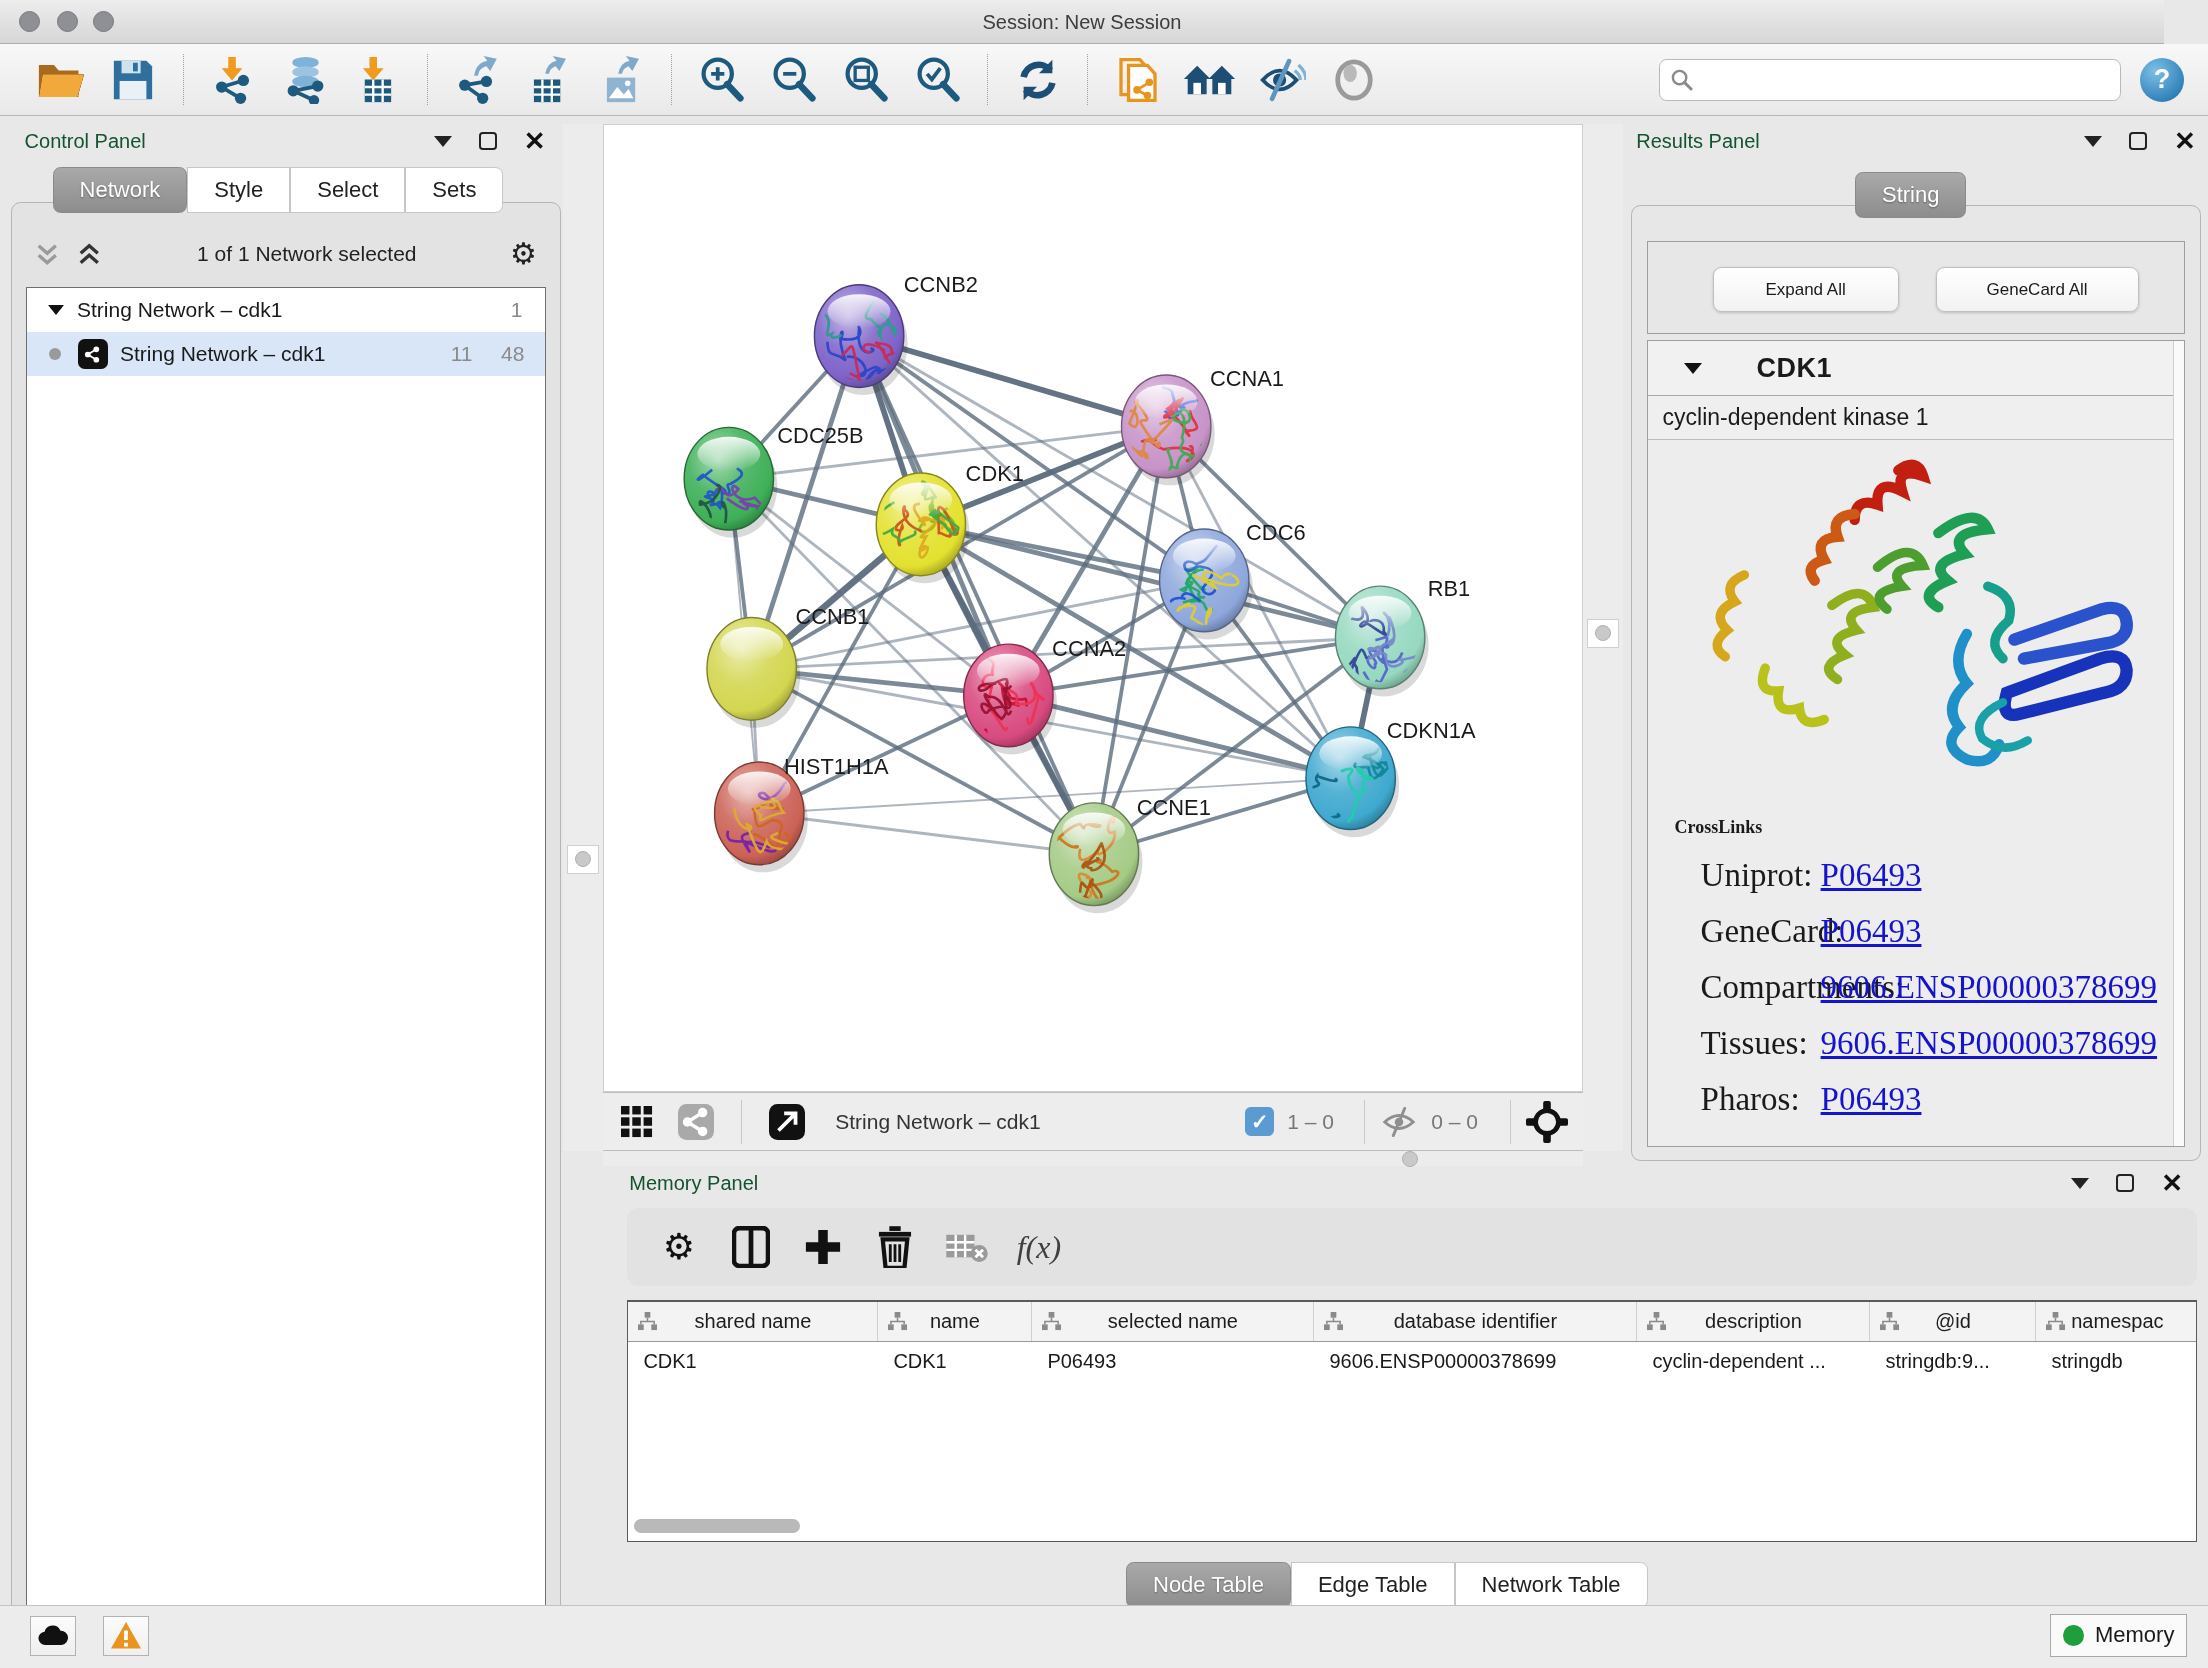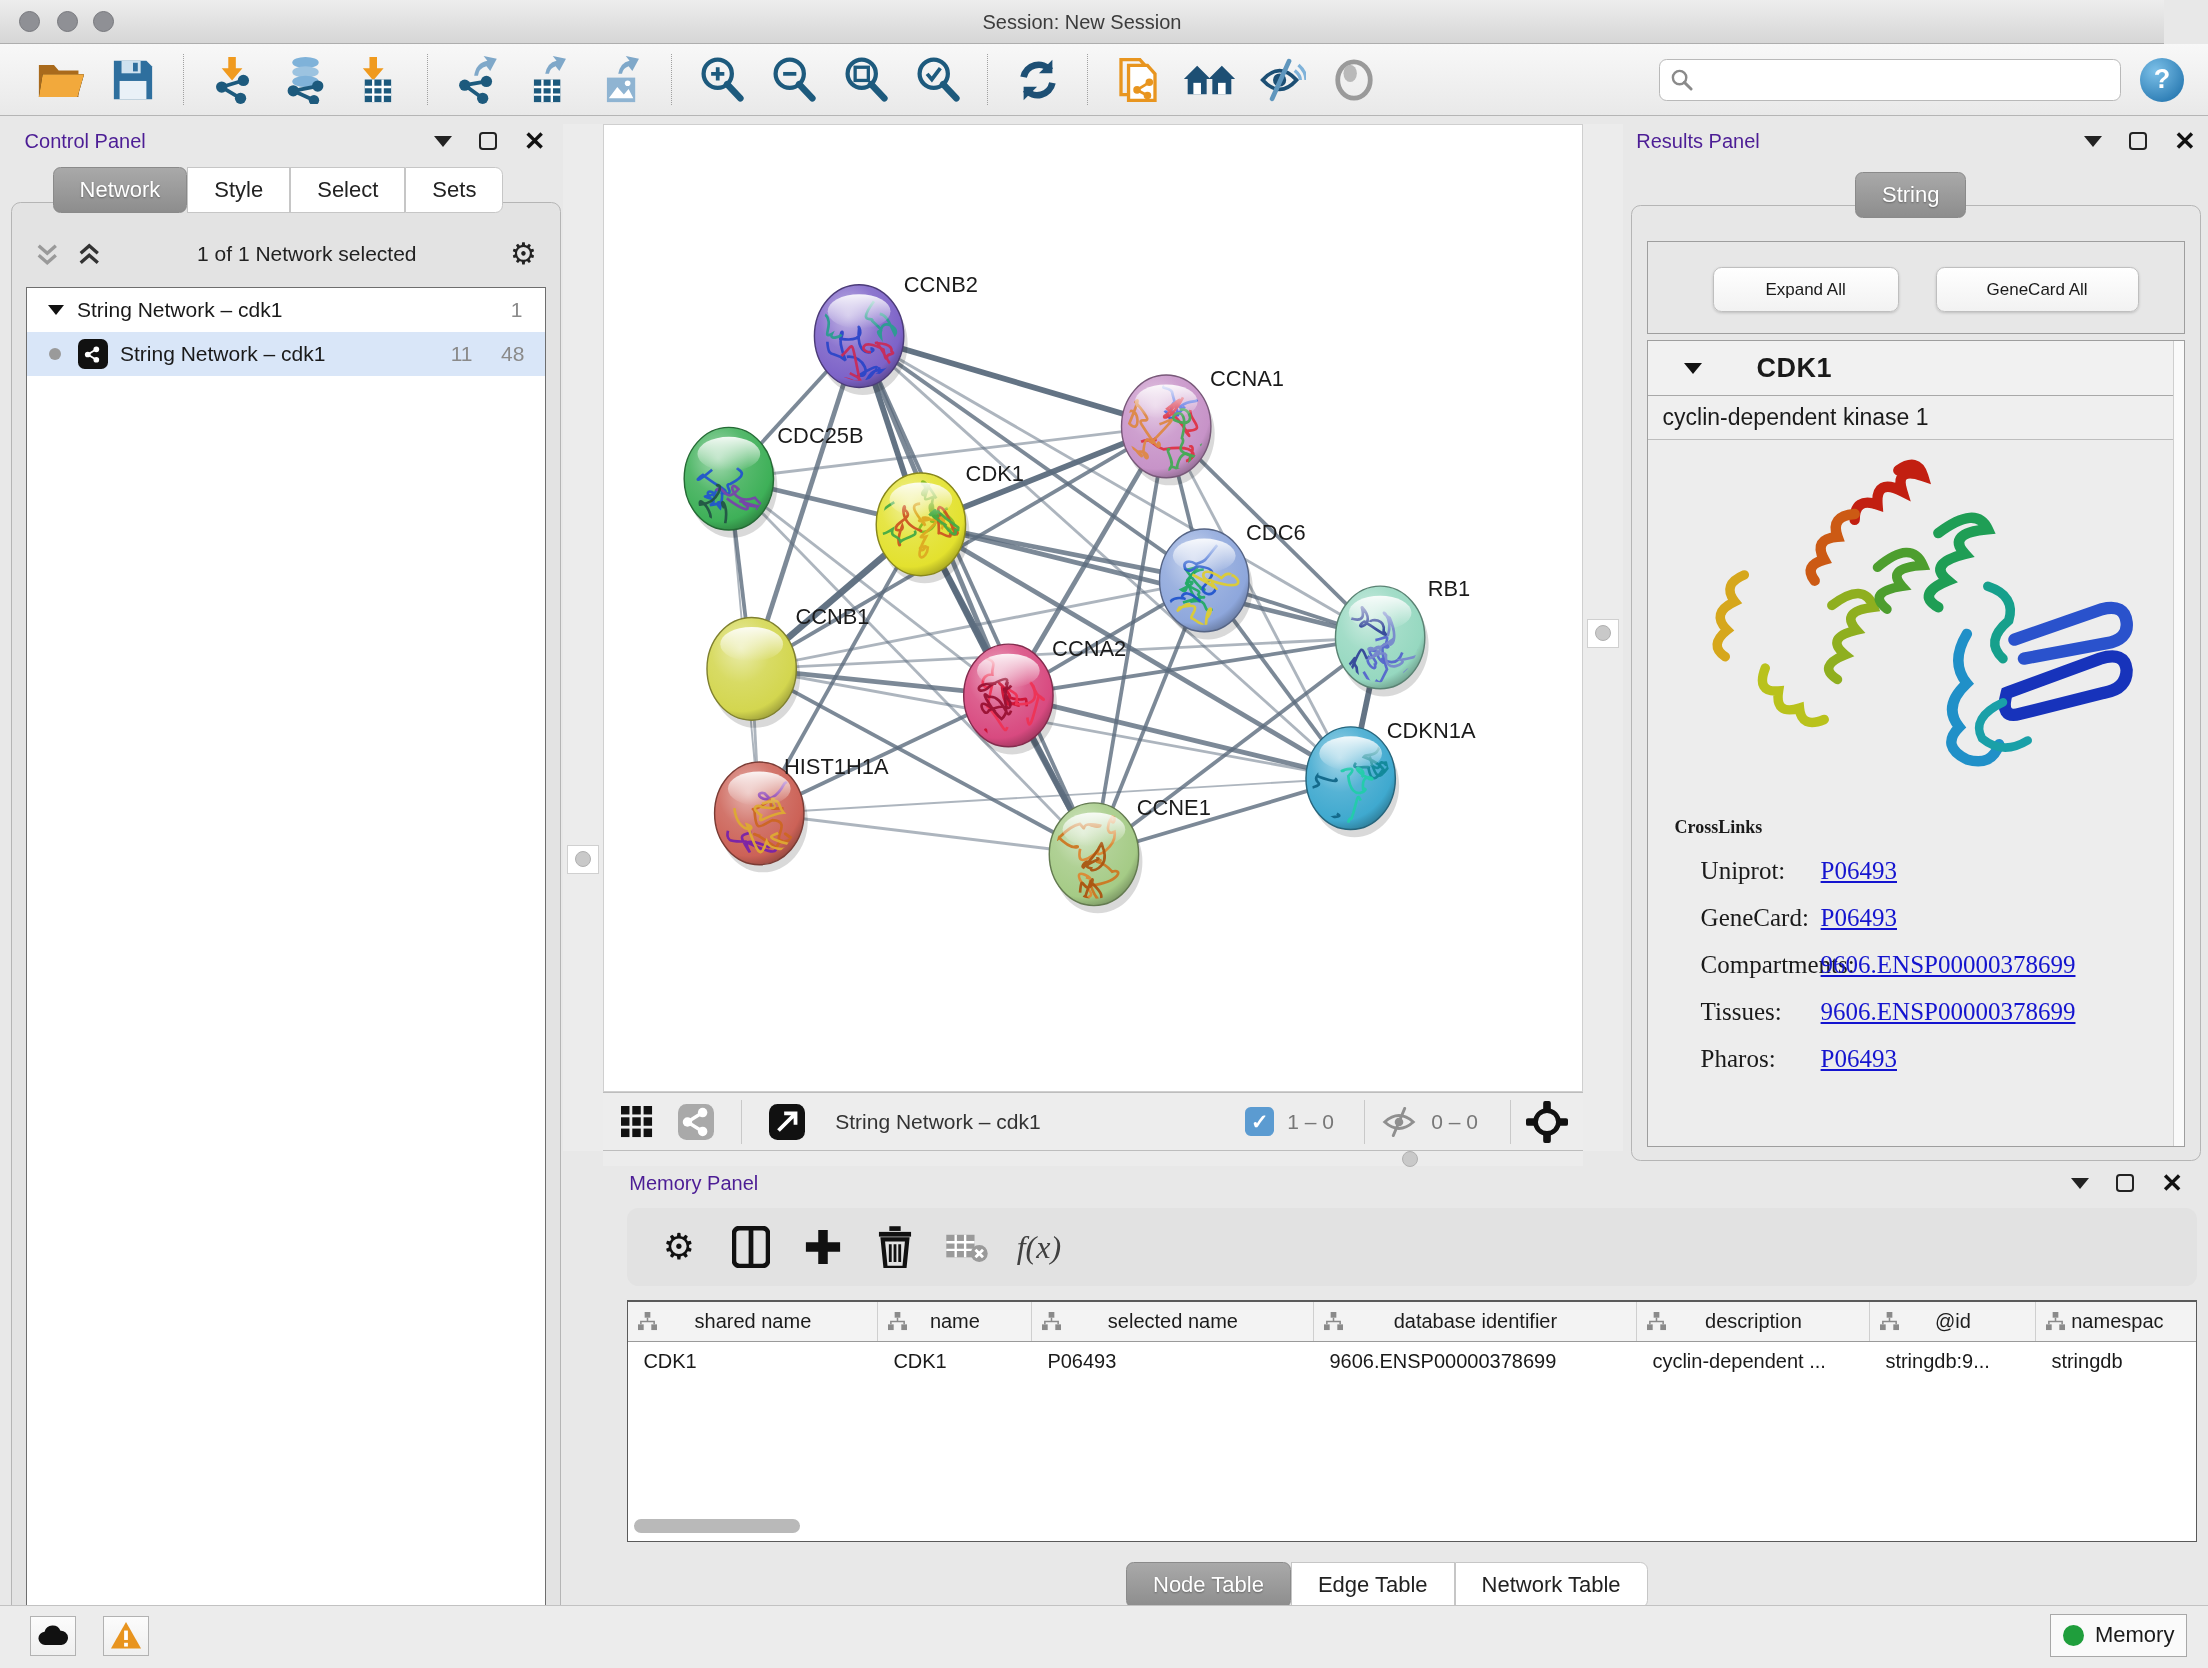--- a/index.html
+++ b/index.html
@@ -23,21 +23,21 @@
   .tb-sep { align-self:center; height:51px; border-left:1.9px dotted #a0a0a0; margin:0 13.3px; }
   .search-wrap { margin-left:auto; position:relative; }
   .search-input { width:462px; height:42px; border:1px solid #b9b9b9; border-radius:7.6px;
     background:#fff; font-size:19px; padding:0 13.3px 0 42px; outline:none; }
   .search-glass { position:absolute; left:11.4px; top:9.5px; }
   .help-btn { width:44px; height:44px; border-radius:50%; margin-left:19px;
     background:radial-gradient(circle at 35% 30%, #7cc0e8, #2f7fb6 75%);
     color:#fff; font-weight:bold; font-size:27px; display:flex; align-items:center; justify-content:center; }
 
   
-  .ph { position:absolute; height:34px; display:flex; align-items:center; font-size:20px; color:#4c1d95; }
+  .ph { position:absolute; height:34px; display:flex; align-items:center; font-size:20px; color:#14532d; }
   .ph-icons { position:absolute; display:flex; align-items:center; gap:27px; }
   .tri-down { width:0; height:0; border-left:9.5px solid transparent; border-right:9.5px solid transparent; border-top:11.4px solid #222; }
   .float-box { width:18px; height:18px; border:2.4px solid #222; border-radius:3.8px; background:transparent; }
   .close-x { font-size:26px; font-weight:bold; color:#111; line-height:19px; }
 
   .tab { height:46px; display:flex; align-items:center; padding:0 26px; background:#fff;
     border:1px solid #c6c6c6; font-size:22px; color:#222; }
   .tab:first-child { border-radius:7.6px 0 0 7.6px; }
   .tab:last-child { border-radius:0 7.6px 7.6px 0; }
   .tab.sel { background:linear-gradient(#a9a9a9,#8d8d8d); color:#fff; text-shadow:0 1px 1.9px rgba(0,0,0,.35);
@@ -84,21 +84,21 @@
   .rp-box { position:absolute; left:7.6px; right:7.6px; top:81px; height:956px; background:#e7e7e7;
     border:1.4px solid #b5b5b5; border-radius:9.5px; }
   .rp-tab { position:absolute; left:232px; top:48px; z-index:2; }
   .rp-actions { position:absolute; left:15px; right:15px; top:35px; height:93px; border:1.4px solid #9e9e9e; background:#e7e7e7; }
   .rp-main { position:absolute; left:15px; right:15px; top:134px; height:807px; border:1.4px solid #9e9e9e; background:#ededed; }
   .rp-head { height:55px; background:#f1f1f1; border-bottom:1px solid #a8a8a8; display:flex; align-items:center; padding-left:36px; }
   .rp-head .name { font-size:27px; font-weight:bold; margin-left:55px; letter-spacing:0.5px; }
   .rp-desc { height:44px; border-bottom:1px solid #bdbdbd; display:flex; align-items:center; padding-left:15px; font-size:23px; background:#efefef;}
   .crosslinks { position:absolute; left:0; right:13.3px; top:476px; font-family:"Liberation Serif", serif; }
   .cl-head { font-size:18px; font-weight:bold; padding-left:27px; }
-  .cl-row { display:flex; font-size:25px; margin-top:19px; }
+  .cl-row { display:flex; font-size:33px; margin-top:19px; }
   .cl-row .lbl { width:173px; padding-left:53px; }
   .cl-row a { color:#1414cf; text-decoration:underline; }
   .rp-scroll { position:absolute; right:0; top:0; bottom:0; width:11.4px; background:#fafafa; border-left:1px solid #cfcfcf; }
 
   
   .table-panel { position:absolute; left:616px; top:1166px; width:1592px; height:439px; }
   .tp-toolbar { position:absolute; left:11.4px; right:11.4px; top:42px; height:78px; background:#e2e2e2;
     border-radius:11.4px; display:flex; align-items:center; padding-left:25px; }
   .tp-ico { width:53px; height:53px; display:flex; align-items:center; justify-content:center; margin-right:19px; }
   .fx { font-family:"Liberation Serif", serif; font-style:italic; font-size:32px; color:#404040; }

